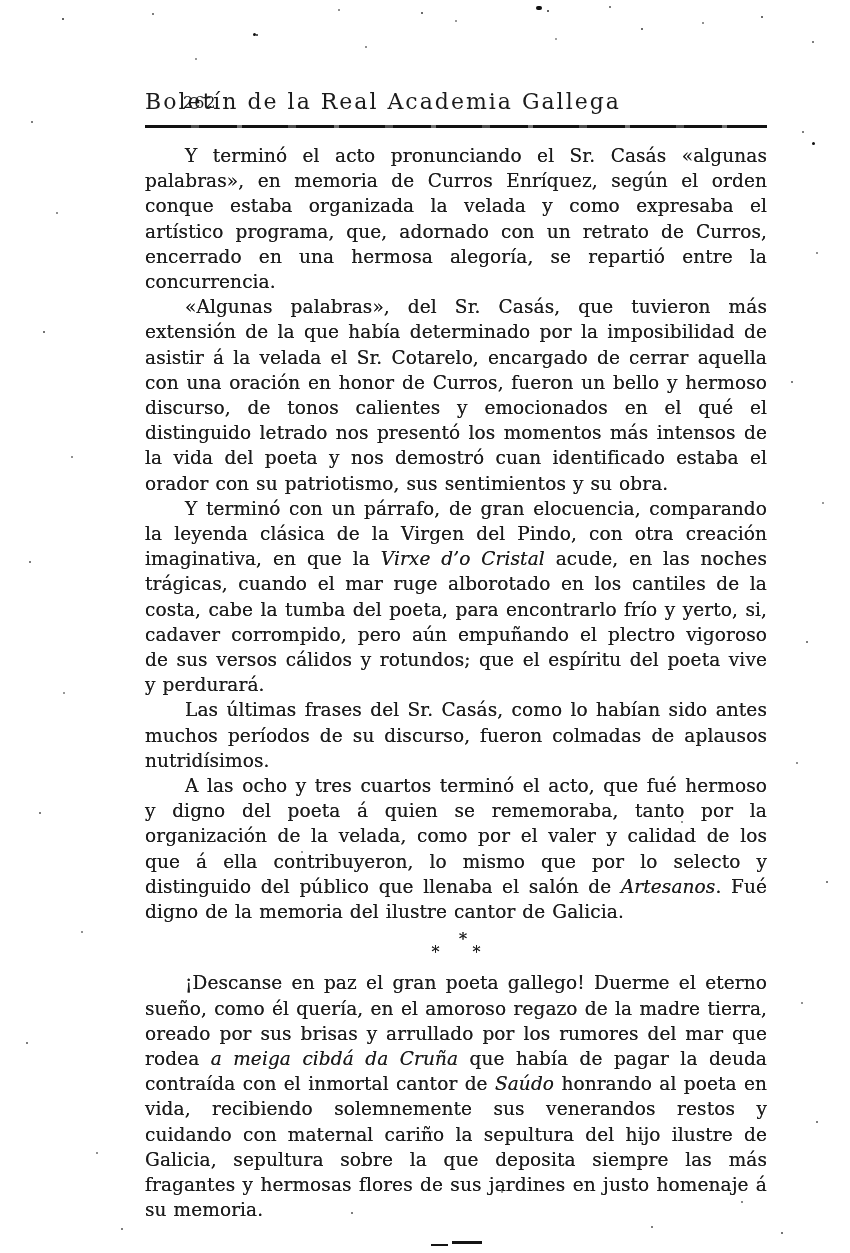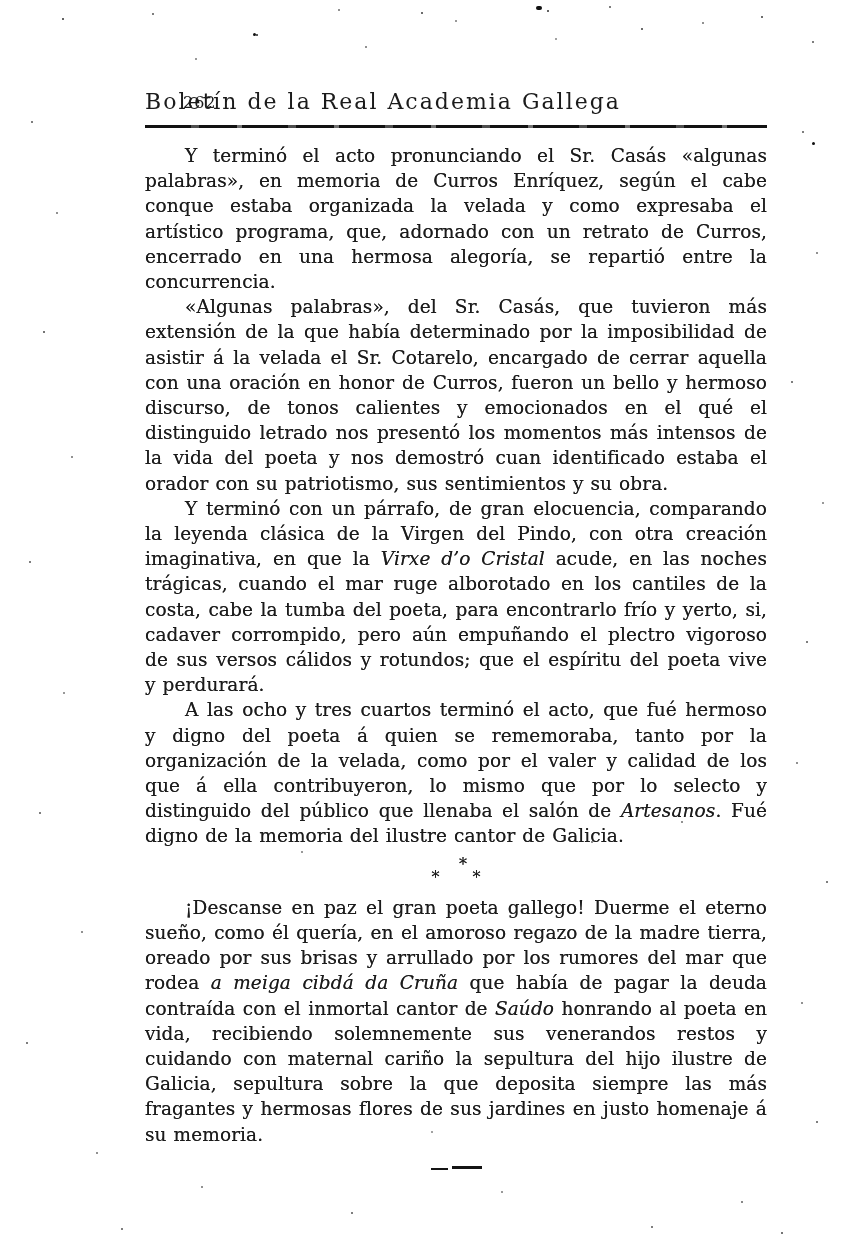--- a/index.html
+++ b/index.html
@@ -128,23 +128,24 @@
   <span class="noise-blob blob-3"></span>
 
   <div class="text-block">
     <div class="header">
       <span class="page-num">262</span>
       <h1 class="journal-title">Boletín de la Real Academia Gallega</h1>
     </div>
     <div class="header-rule"></div>
 
     <div class="body-text">
-        <p><span>Y terminó el acto pronunciando el Sr. Casás «algunas palabras», en memoria de Curros Enríquez, según el cabe conque estaba organizada la velada y como expresaba el artístico programa, que, adornado con un retrato de Curros, encerrado en una hermosa alegoría, se repartió entre la concurrencia.</span></p>
+        <p><span>Y terminó el acto pronunciando el Sr. Casás «algunas palabras», en memoria de Curros Enríquez, según el orden conque estaba organizada la velada y como expresaba el artístico programa, que, adornado con un retrato de Curros, encerrado en una hermosa alegoría, se repartió entre la concurrencia.</span></p>
         <p><span>«Algunas palabras», del Sr. Casás, que tuvieron más extensión de la que había determinado por la imposibilidad de asistir á la velada el Sr. Cotarelo, encargado de cerrar aquella con una oración en honor de Curros, fueron un bello y hermoso discurso, de tonos calientes y emocionados en el qué el distinguido letrado nos presentó los momentos más intensos de la vida del poeta y nos demostró cuan identificado estaba el orador con su patriotismo, sus sentimientos y su obra.</span></p>
         <p><span>Y terminó con un párrafo, de gran elocuencia, comparando la leyenda clásica de la Virgen del Pindo, con otra creación imaginativa, en que la </span><span class="italic">Virxe d’o Cristal</span><span> acude, en las noches trágicas, cuando el mar ruge alborotado en los cantiles de la costa, cabe la tumba del poeta, para encontrarlo frío y yerto, si, cadaver corrompido, pero aún empuñando el plectro vigoroso de sus versos cálidos y rotundos; que el espíritu del poeta vive y perdurará.</span></p>
+        <p><span>Las últimas frases del Sr. Casás, como lo habían sido antes muchos períodos de su discurso, fueron colmadas de aplausos nutridísimos.</span></p>
         <p><span>A las ocho y tres cuartos terminó el acto, que fué hermoso y digno del poeta á quien se rememoraba, tanto por la organización de la velada, como por el valer y calidad de los que á ella contribuyeron, lo mismo que por lo selecto y distinguido del público que llenaba el salón de </span><span class="italic">Artesanos</span><span>. Fué digno de la memoria del ilustre cantor de Galicia.</span></p>
         <div class="asterism">
           <div class="ast-top">*</div>
           <div class="ast-bottom">* *</div>
         </div>
         <p><span>¡Descanse en paz el gran poeta gallego! Duerme el eterno sueño, como él quería, en el amoroso regazo de la madre tierra, oreado por sus brisas y arrullado por los rumores del mar que rodea </span><span class="italic">a meiga cibdá da Cruña</span><span> que había de pagar la deuda contraída con el inmortal cantor de </span><span class="italic">Saúdo</span><span> honrando al poeta en vida, recibiendo solemnemente sus venerandos restos y cuidando con maternal cariño la sepultura del hijo ilustre de Galicia, sepultura sobre la que deposita siempre las más fragantes y hermosas flores de sus jardines en justo homenaje á su memoria.</span></p>
         <div class="end-rule"><span class="bar bar1"></span><span class="bar bar2"></span></div>
       </div>
   </div>
 </div>

